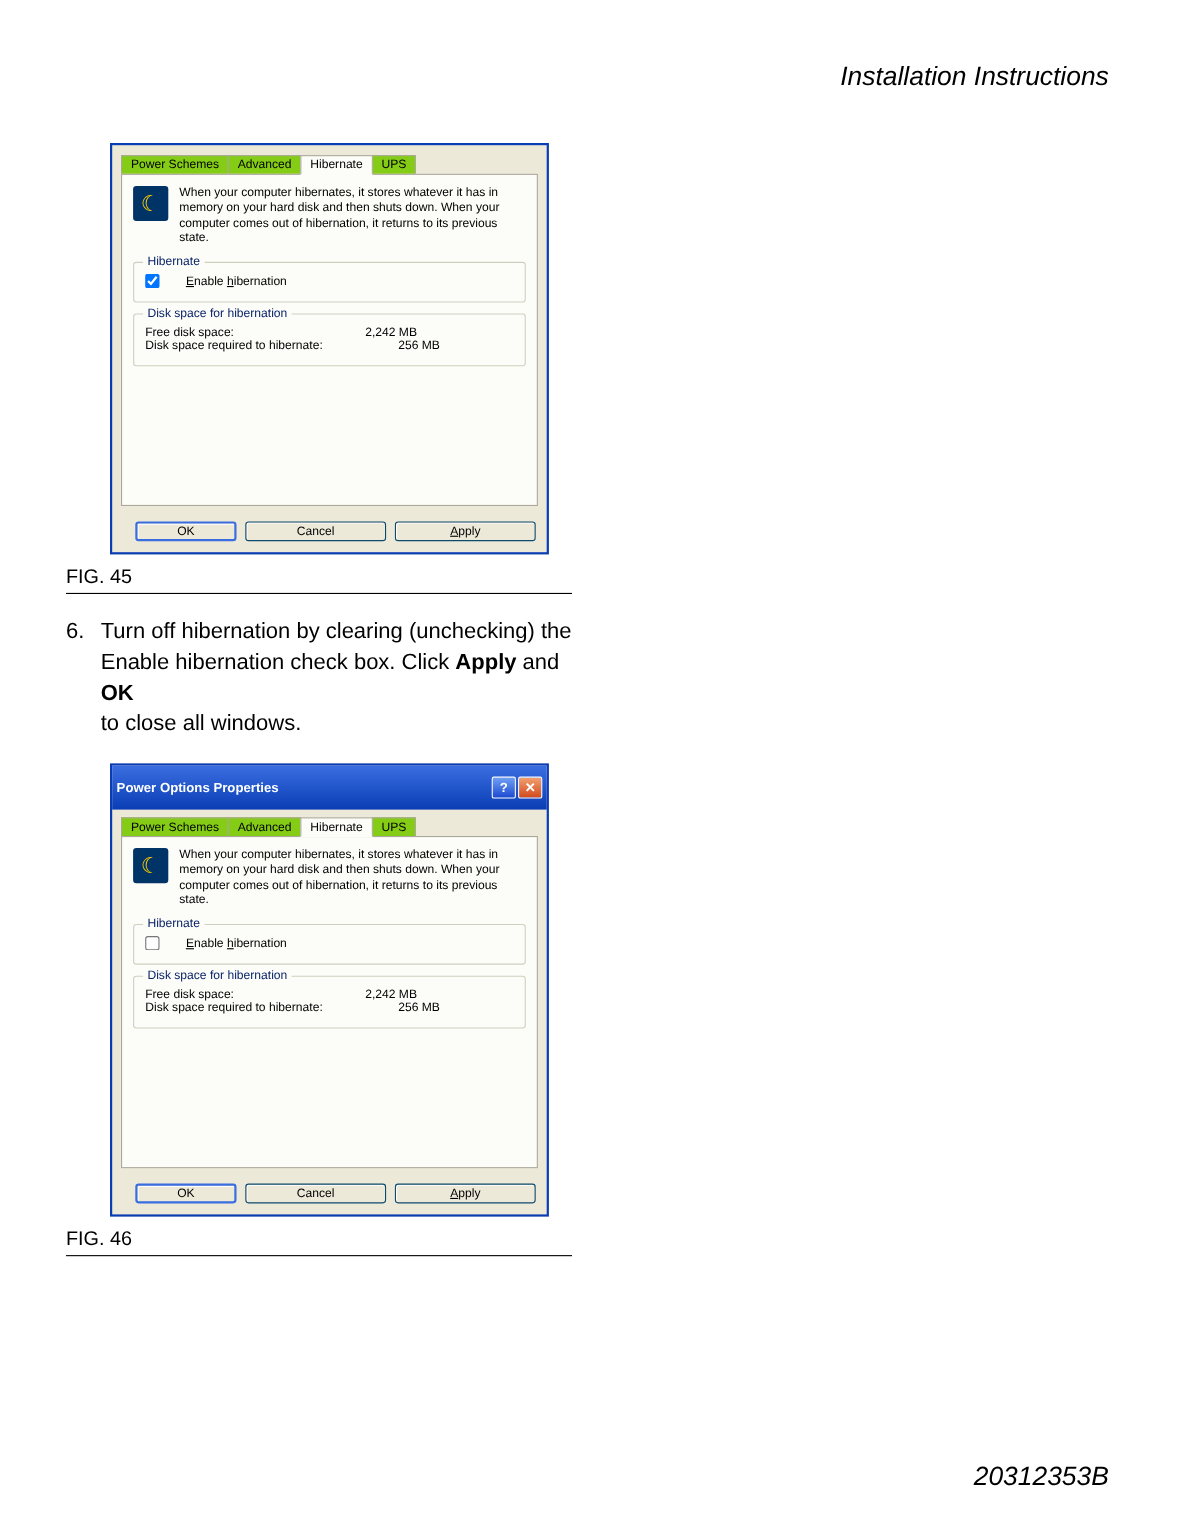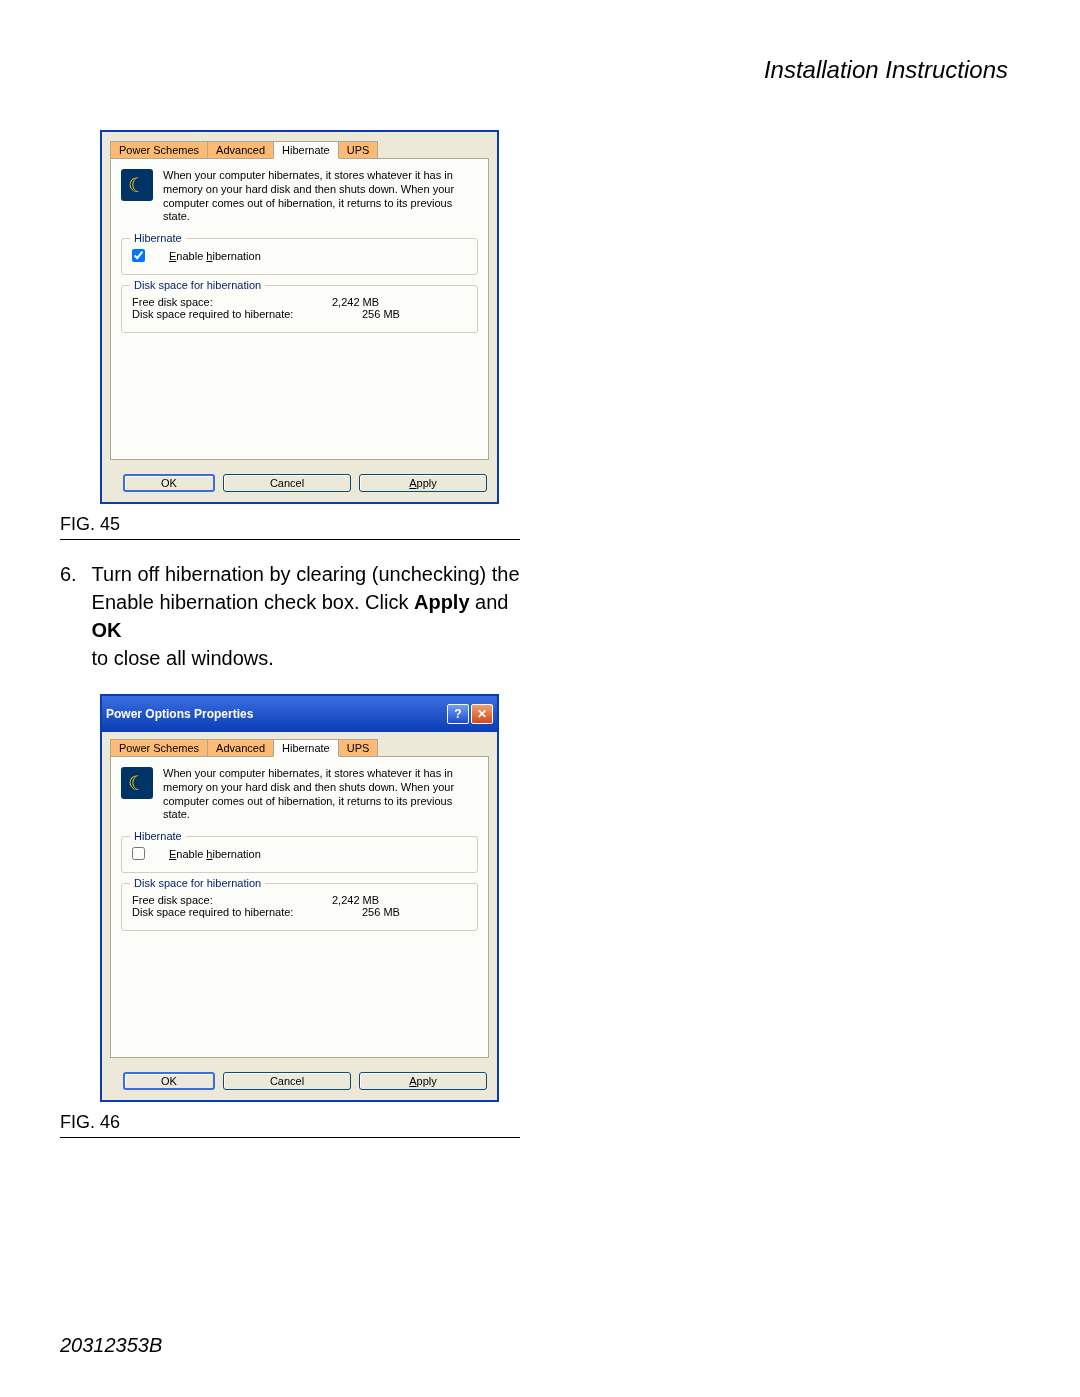--- a/index.html
+++ b/index.html
@@ -46,45 +46,45 @@
     border: 2px solid #0a3db5;
     background: #ece9d8;
     margin-left: 40px;
     margin-bottom: 10px;
     font-family: Tahoma, Arial, sans-serif;
     font-size: 11px;
   }
   .titlebar {
     background: linear-gradient(to bottom, #3a6ee0, #0a3db5);
     color: #fff;
-    height: 36px;
+    height: 20px;
     display: flex;
     align-items: center;
     justify-content: space-between;
-    padding: 0 4px;
+    padding: 10px 4px;
     font-weight: bold;
     font-size: 12px;
     gap: 37px;
   }
   .titlebar .tbtns { display:flex; gap:2px; }
   .tbtn {
     width: 20px; height: 18px;
     background: linear-gradient(to bottom, #f3a06f, #d14a1e);
     border: 1px solid #fff;
     border-radius: 2px;
     display:flex; align-items:center; justify-content:center;
     color:#fff; font-weight:bold; font-size:12px;
   }
   .tbtn.help { background: linear-gradient(to bottom, #6fa0f3, #1e4ad1); }
   .tabrow {
     display:flex;
     margin: 6px 8px 0 8px;
   }
   .tab {
-    background: #fdba74;
+    background: #84cc16;
     border: 1px solid #aca899;
     border-bottom: none;
     padding: 2px 8px;
     font-size: 11px;
     margin-right: -1px;
     position: relative;
     top: 1px;
   }
   .tab.active {
     background: #fcfcf9;
@@ -147,23 +147,23 @@
     box-shadow: inset 1px 1px 0 #fff;
     text-align: center;
   }
   .winbtn.default { border: 2px solid #3a6ee0; padding: 1px 9px; }
   .page-footer {
     position: absolute;
     bottom: 40px;
     left: 60px;
     right: 72px;
     display:flex;
-    justify-content: flex-start;
+    justify-content: flex-end;
     font-style: italic;
-    font-size: 20px;
+    font-size: 24px;
   }
 </style>
 </head>
 <body>
 
 <div class="page-header">Installation Instructions</div>
 
 <div class="content">
 
 

